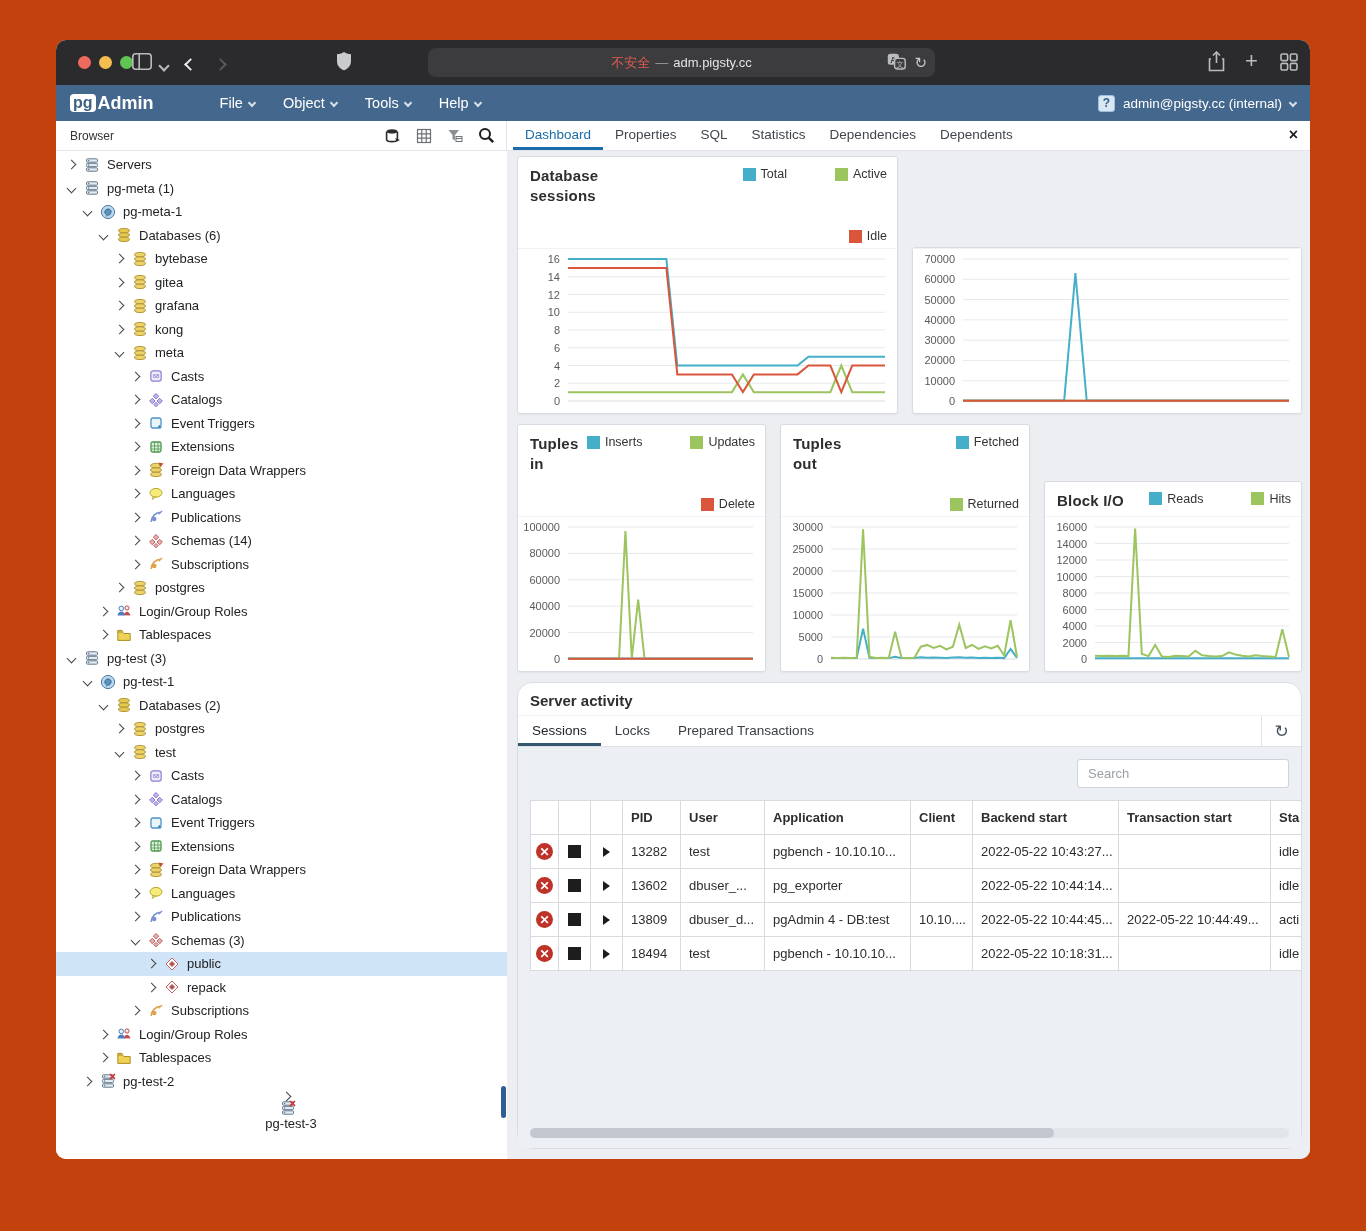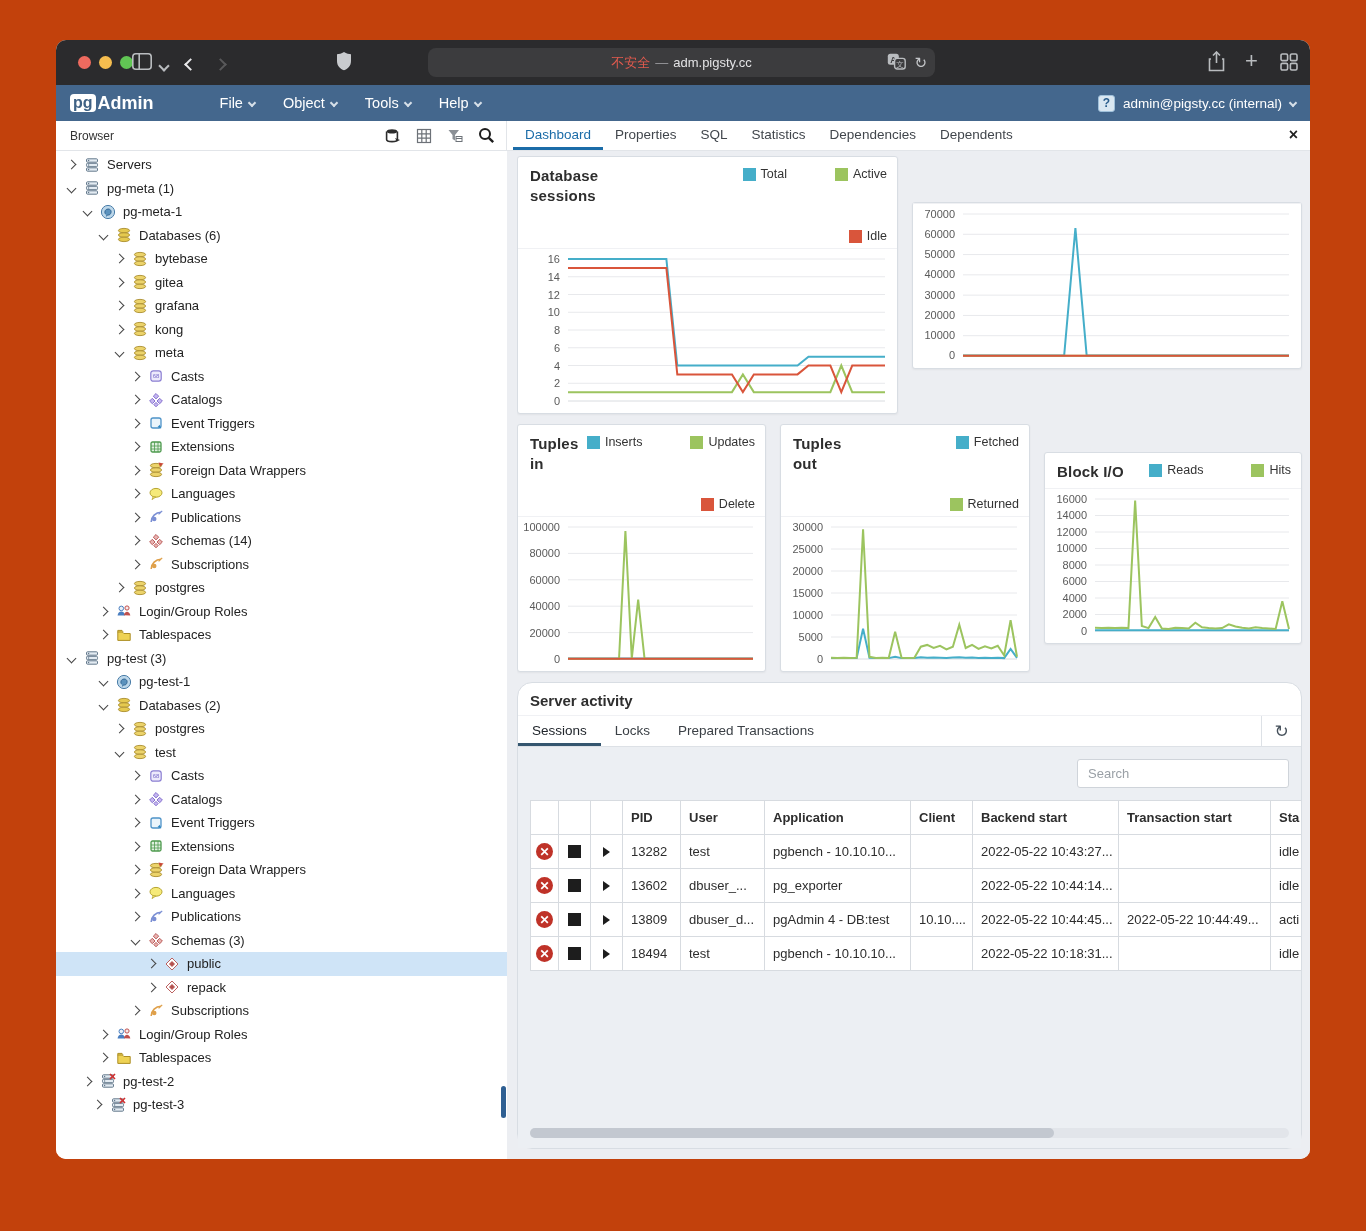--- a/index.html
+++ b/index.html
@@ -49,21 +49,21 @@
   .trow { height:23.5px; display:flex; align-items:center; font-size:13px; color:#222; white-space:nowrap; }
   .trow.sel { background:#cfe4f7; }
   .chev { width:7px; height:7px; border-right:1.7px solid #444; border-bottom:1.7px solid #444; flex:0 0 7px; margin-right:9px; }
   .chev.closed { transform:rotate(-45deg); }
   .chev.open { transform:rotate(45deg); }
   .ticon { width:16px; height:16px; flex:0 0 16px; margin-right:7px; }
   .tree-scroll { position:absolute; right:1px; top:935px; width:5px; height:32px; background:#2f5f92; border-radius:3px; }
   .splitter { width:10px; flex:0 0 10px; background:#eceef2; }
 
   .main { flex:1; background:#eceef2; padding:5px 8px 0 0; overflow:hidden; display:flex; flex-direction:column; }
-  .cards-row { display:flex; gap:14px; align-items:center; margin-bottom:10px; }
+  .cards-row { display:flex; gap:14px; align-items:flex-end; margin-bottom:10px; }
   .card { background:#fff; border:1px solid #d8dde3; border-radius:3px; box-shadow:0 1px 2px rgba(0,0,0,.05); }
   .row1 .card:nth-child(1){ width:381px; } .row1 .card:nth-child(2){ flex:1; }
   .row2 .card:nth-child(1){ width:249px; } .row2 .card:nth-child(2){ width:250px; } .row2 .card:nth-child(3){ flex:1; }
   .card-head { display:flex; align-items:flex-start; padding:9px 10px 5px 12px; }
   .card-title { font-weight:bold; font-size:15px; color:#2e2e2e; letter-spacing:.2px; flex:1 1 auto; min-width:0; line-height:1.35; }
   .legend { display:flex; flex-wrap:wrap; justify-content:flex-end; column-gap:9px; row-gap:2px; padding-top:1px;gap:48px; }
   .litem { display:flex; align-items:center; gap:5px; font-size:12.5px; color:#333; }
   .sq { width:13px; height:13px; flex:0 0 13px; }
   .chart-wrap { display:flex; border-top:1px solid #f0f1f4; padding:10px 12px 12px 2px; }
   .yaxis { width:48px; flex:0 0 48px; display:flex; flex-direction:column; justify-content:space-between;
@@ -469,21 +469,21 @@
                 <rect x="2.5" y="1.8" width="11" height="3.4" rx="1"></rect>
                 <rect x="2.5" y="6.3" width="11" height="3.4" rx="1"></rect>
                 <rect x="2.5" y="10.8" width="11" height="3.4" rx="1"></rect>
               </g>
               <circle cx="4.6" cy="3.5" r=".7" fill="#64798c"></circle>
               <circle cx="4.6" cy="8" r=".7" fill="#64798c"></circle>
               <circle cx="4.6" cy="12.5" r=".7" fill="#64798c"></circle>
             </svg>
             <span>pg-test (3)</span>
           </div>
-          <div class="trow" style="padding-left: 44px;">
+          <div class="trow" style="padding-left: 28px;">
             <span class="chev open"></span>
             <svg class="ticon" viewBox="0 0 16 16">
               <circle cx="8" cy="8" r="6.6" fill="#bcd7ea" stroke="#4a7da8" stroke-width="1"></circle>
               <path d="M5.2 9.8c-1-2.2.2-4.8 2.8-4.8 2.8 0 3.9 2.4 2.5 4.8-.8 1.3-1.9 1.5-2.9 1l-1.1 1.6" fill="#5b92bd" stroke="#2f6290" stroke-width=".9"></path>
             </svg>
             <span>pg-test-1</span>
           </div>
           <div class="trow" style="padding-left: 44px;">
             <span class="chev open"></span>
             <svg class="ticon" viewBox="0 0 16 16">
@@ -641,21 +641,21 @@
                 <rect x="2.5" y="6.3" width="11" height="3.4" rx="1"></rect>
                 <rect x="2.5" y="10.8" width="11" height="3.4" rx="1"></rect>
               </g>
               <circle cx="4.6" cy="3.5" r=".7" fill="#64798c"></circle>
               <circle cx="4.6" cy="8" r=".7" fill="#64798c"></circle>
               <circle cx="4.6" cy="12.5" r=".7" fill="#64798c"></circle>
               <path d="M10 1 L15 6 M15 1 L10 6" stroke="#cf3030" stroke-width="1.7"></path>
             </svg>
             <span>pg-test-2</span>
           </div>
-          <div class="trow" style="padding-left: 38px;">
+          <div class="trow" style="padding-left: 19px; flex-direction: column;">
             <span class="chev closed"></span>
             <svg class="ticon" viewBox="0 0 16 16">
               <g stroke="#64798c" fill="#e3ebf2" stroke-width="1">
                 <rect x="2.5" y="1.8" width="11" height="3.4" rx="1"></rect>
                 <rect x="2.5" y="6.3" width="11" height="3.4" rx="1"></rect>
                 <rect x="2.5" y="10.8" width="11" height="3.4" rx="1"></rect>
               </g>
               <circle cx="4.6" cy="3.5" r=".7" fill="#64798c"></circle>
               <circle cx="4.6" cy="8" r=".7" fill="#64798c"></circle>
               <circle cx="4.6" cy="12.5" r=".7" fill="#64798c"></circle>

